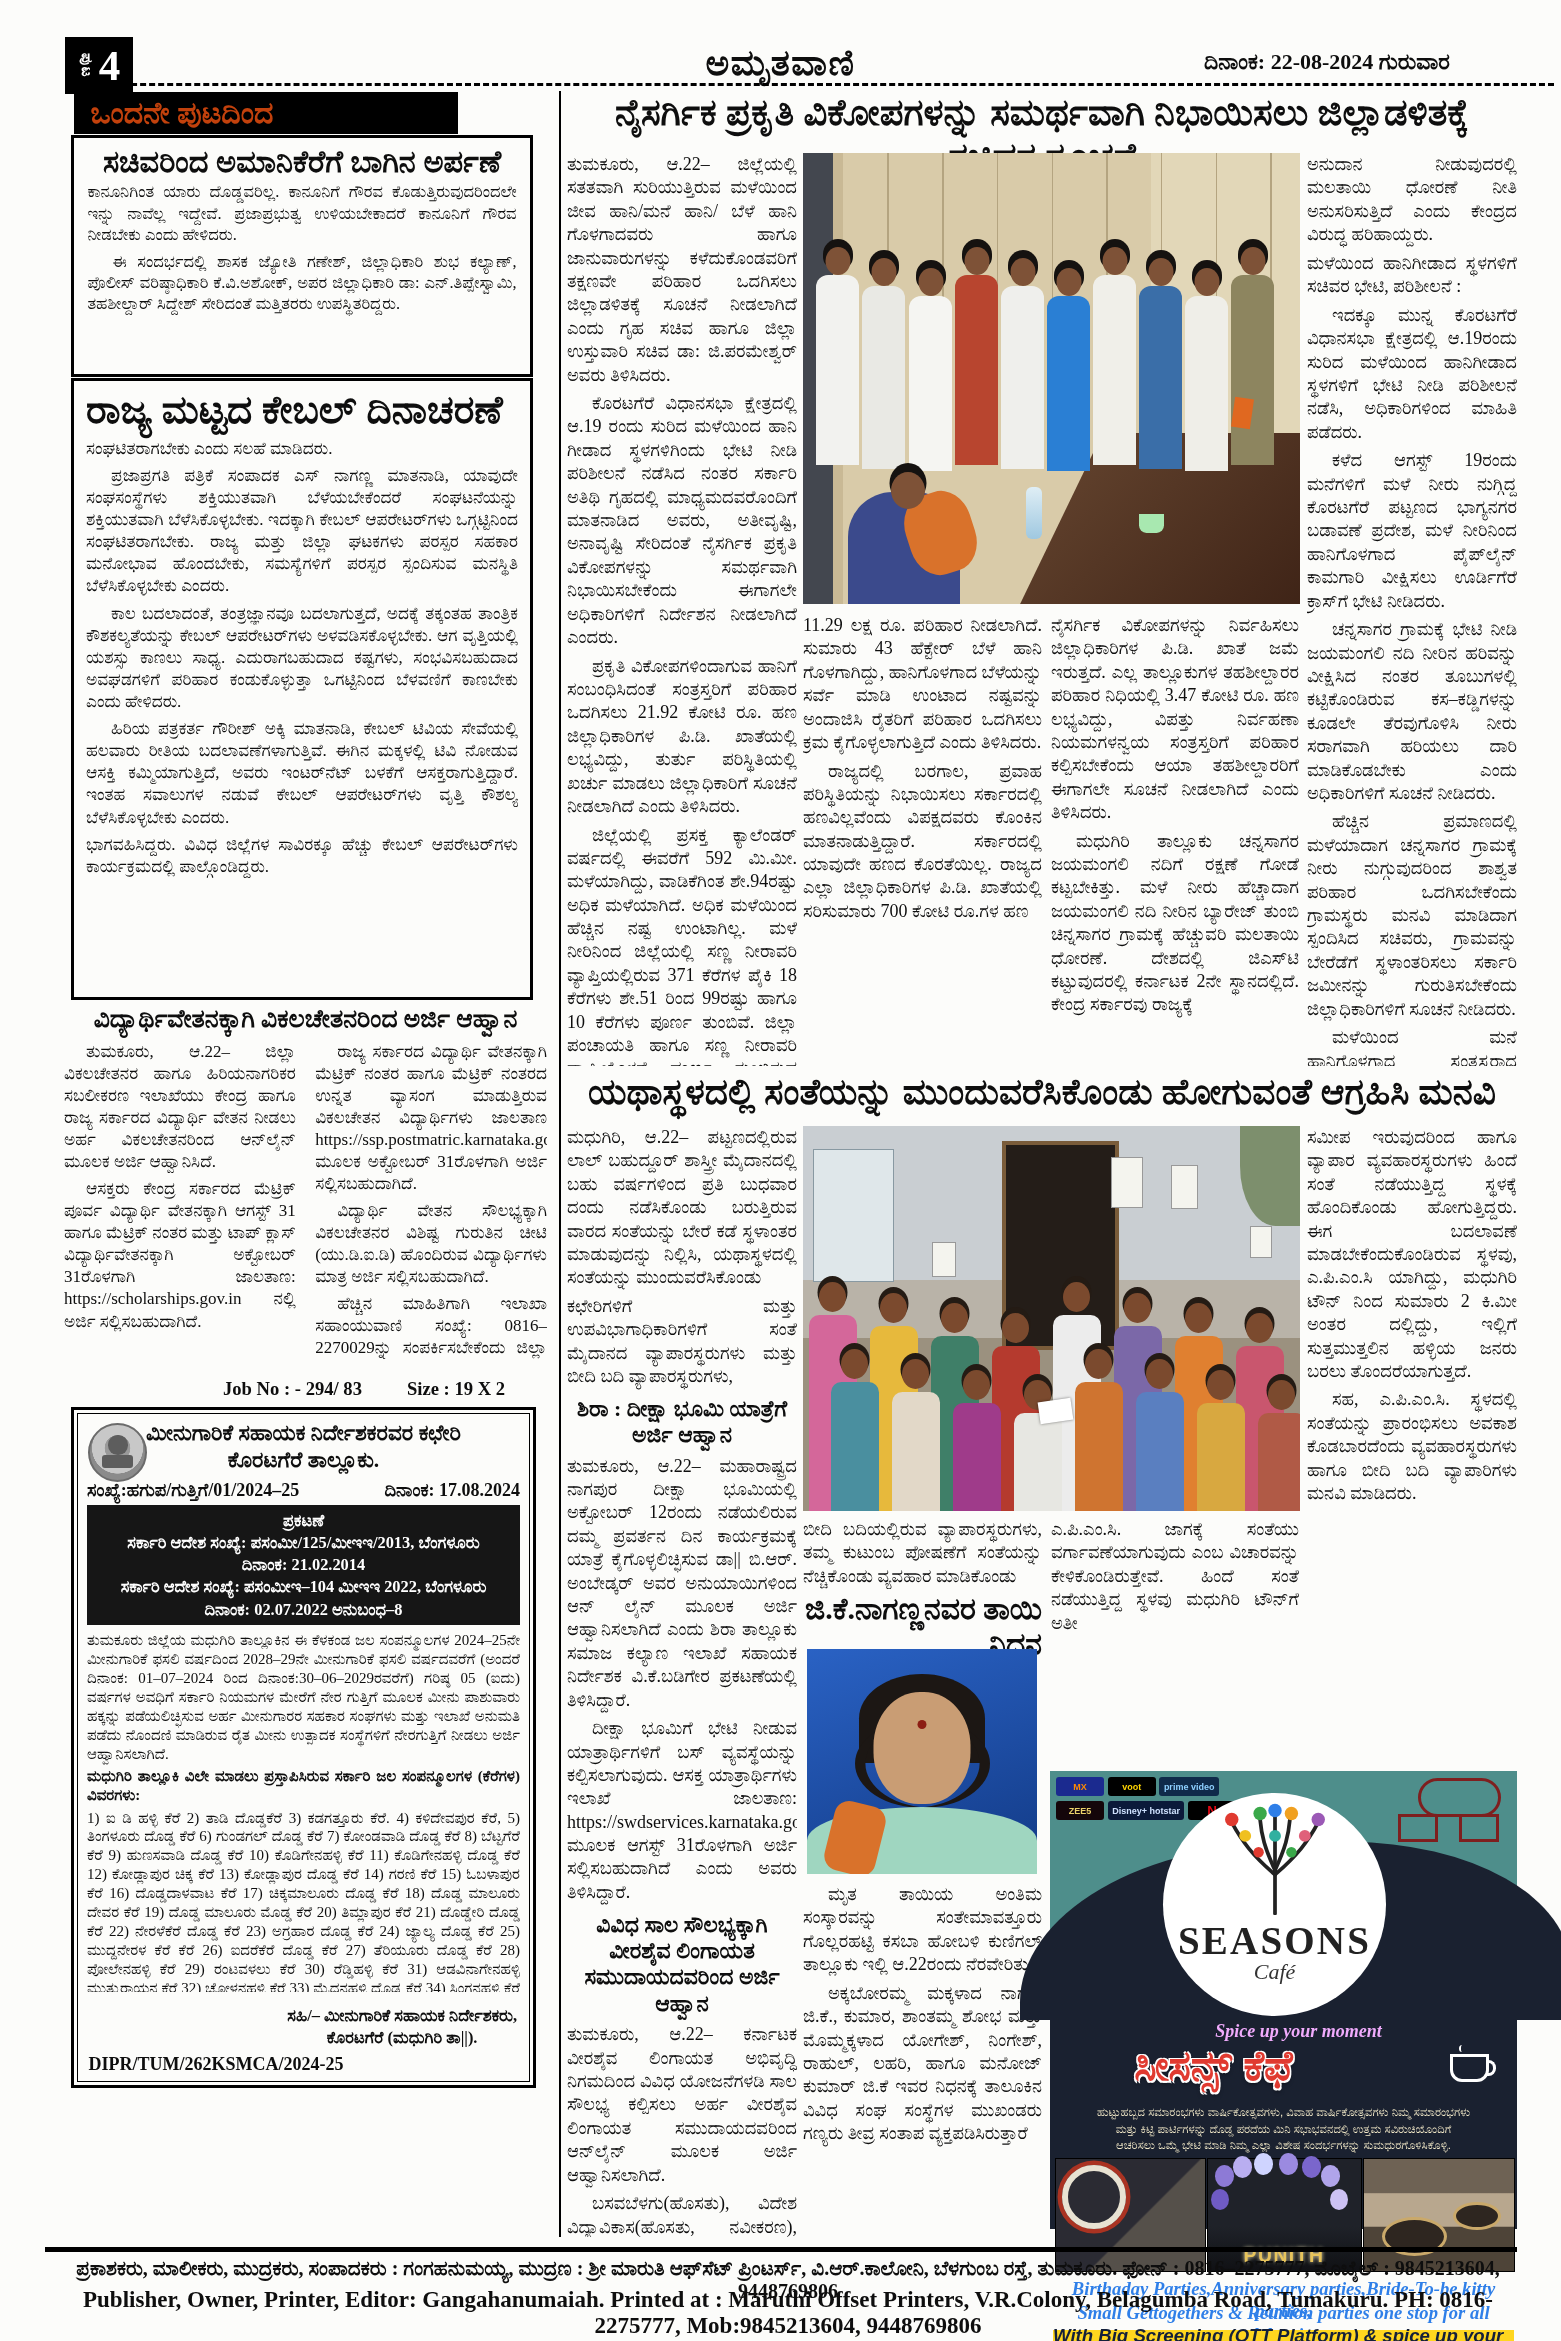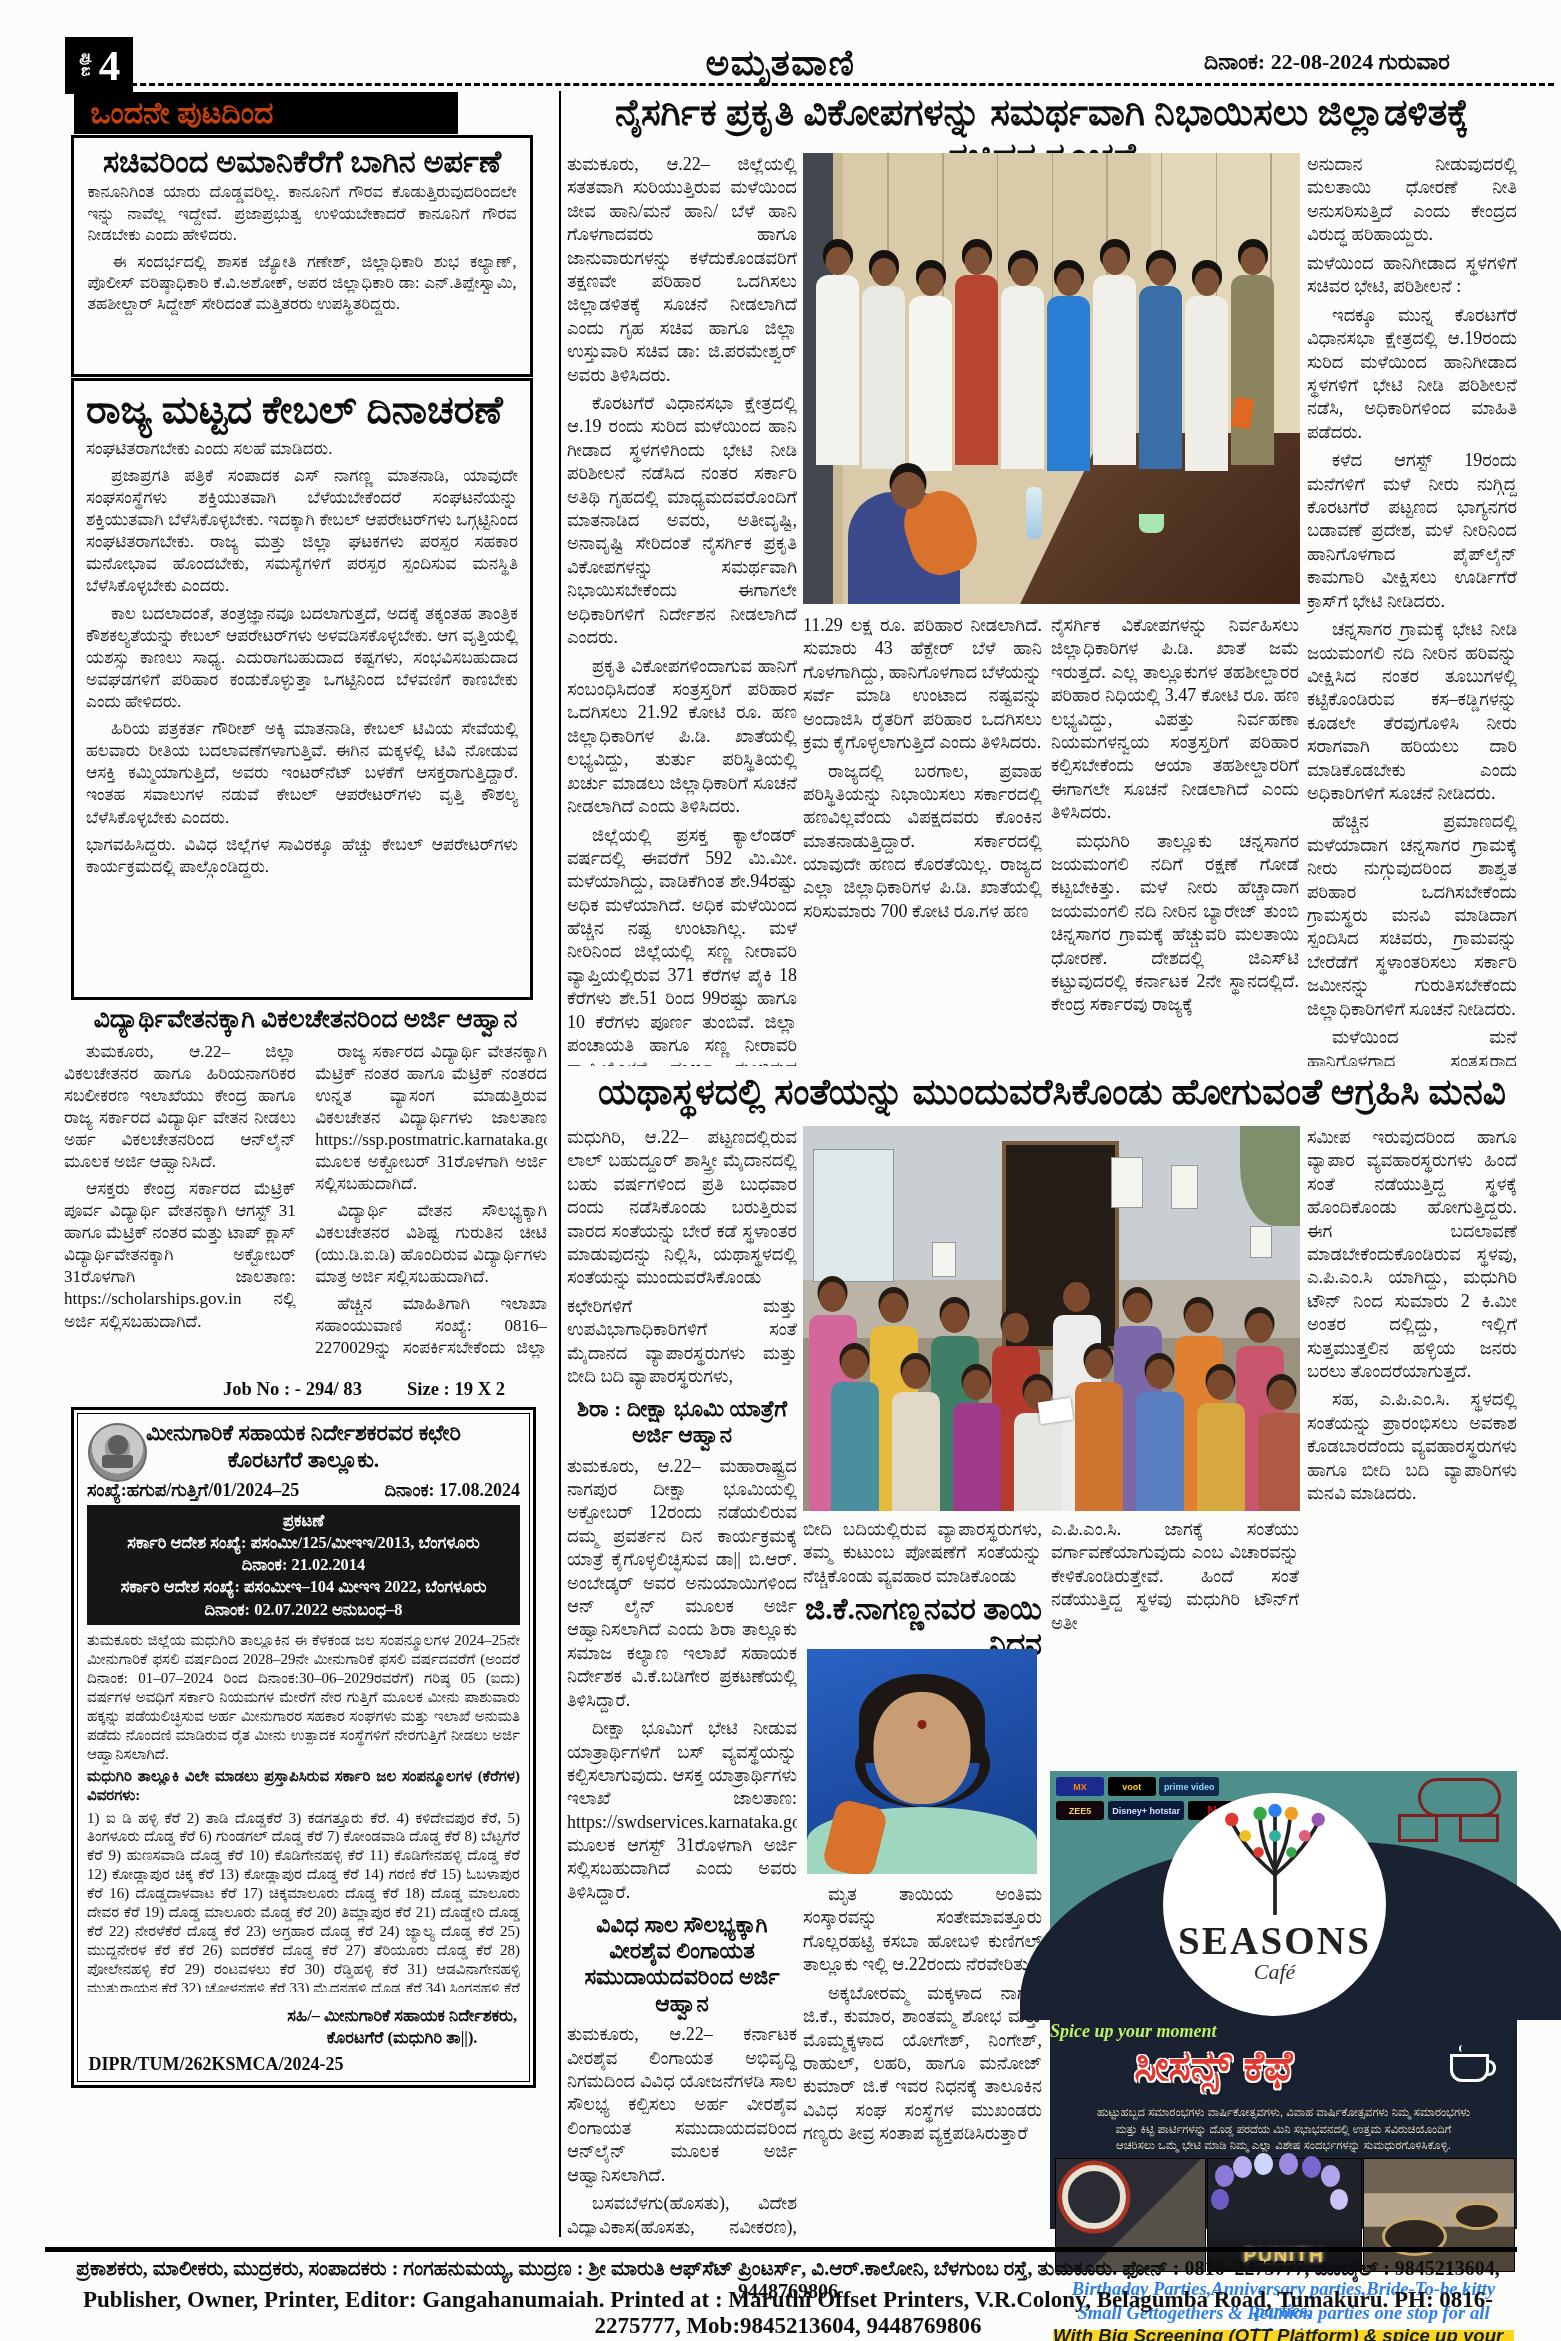--- a/index.html
+++ b/index.html
@@ -45,21 +45,21 @@
   .refrow{display:flex;justify-content:space-between;font-weight:bold;font-size:18px;margin:6px 0 4.5px;}
   #tender .blackband{background:#161616;color:#fff;text-align:center;font-weight:bold;font-size:16.4px;
                      line-height:1.35;padding:4.5px 3px;}
   #tender .flow{height:361px;overflow:hidden;margin-top:6px;text-align:justify;}
   #tender .flow p{font-size:15px;line-height:1.26;margin:0 0 3.7px;}
   #tender .flow .bld{font-weight:bold;}
   #tender .sig{position:absolute;right:12px;bottom:33px;text-align:center;font-weight:bold;font-size:16.4px;line-height:1.3;}
   #tender .dipr{position:absolute;left:10.4px;bottom:6px;font-weight:bold;font-size:18px;}
   
   #mainhead{left:567px;top:91px;width:950px;font-size:37px;text-align:center;}
-  #santhehead{left:598px;top:1071px;width:950px;font-size:36px;}
+  #santhehead{left:567px;top:1071px;width:950px;font-size:36px;text-align:center;}
   h3.sub{font-size:22px;text-align:center;line-height:1.2;margin:7.4px 0 6px;}
   
   .photo{position:absolute;overflow:hidden;}
   #meetphoto{left:803px;top:153px;width:497px;height:451px;
      background:linear-gradient(90deg,#c9b995 0 8%,#d9cba9 8% 70%,#e2d7b8 70%);}
   #meetphoto .panel{position:absolute;top:0;bottom:55%;width:1.5px;background:#b4a480;}
   #meetphoto .table{position:absolute;right:0;bottom:0;width:64%;height:38%;
      background:linear-gradient(135deg,#6b4a33,#3f2417);clip-path:polygon(12% 100%,38% 0,100% 0,100% 100%);}
   #meetphoto .doorway{position:absolute;left:0;top:0;width:6%;height:100%;background:#43474f;}
   .person{position:absolute;}
@@ -90,21 +90,21 @@
   .chiprow{position:absolute;left:6px;display:flex;gap:3.7px;}
   .chip{height:19.3px;min-width:39px;border-radius:3px;font-size:9px;font-weight:bold;display:flex;align-items:center;justify-content:center;padding:0 4.5px;}
   #ad .doodle{position:absolute;right:10.4px;top:7.4px;width:112px;height:64px;}
   #ad .doodle .cloud{position:absolute;right:6px;top:0;width:77px;height:33px;border:3.7px solid #7e1f1f;border-radius:22px;}
   #ad .doodle .scr1,#ad .doodle .scr2{position:absolute;bottom:0;width:34px;height:22px;border:3.7px solid #7e1f1f;}
   #ad .doodle .scr1{left:3px;} #ad .doodle .scr2{right:7.4px;}
   #ad .circle{position:absolute;left:113px;top:22px;width:223px;height:223px;border-radius:50%;background:#fff;text-align:center;}
   #ad .circle .brand{margin-top:125px;font-size:39px;font-weight:bold;letter-spacing:2.2px;color:#222;
        font-family:"Liberation Serif",serif;}
   #ad .circle .cafe{font-size:22px;font-style:italic;color:#333;margin-top:-4.5px;font-family:"Liberation Serif",serif;}
-  #ad .tag{position:absolute;left:0;width:100%;top:250px;text-align:left;color:#bef264;font-size:18px;font-style:italic;font-weight:bold;font-family:"Liberation Serif",serif;}
+  #ad .tag{position:absolute;left:15px;width:100%;top:250px;text-align:center;color:#f0abfc;font-size:18px;font-style:italic;font-weight:bold;font-family:"Liberation Serif",serif;}
   #ad .kntitle{position:absolute;left:0;top:271px;width:70%;text-align:center;font-size:42px;font-weight:bold;color:#e03a30;
        text-shadow:-1.5px -1.5px 0 #fff,1.5px -1.5px 0 #fff,-1.5px 1.5px 0 #fff,1.5px 1.5px 0 #fff,0 3px 4.5px rgba(0,0,0,.6);}
   #ad .cup{position:absolute;right:28px;top:283px;width:33px;height:22px;border:3px solid #fff;border-radius:0 0 12px 12px;}
   #ad .cup:before{content:"";position:absolute;right:-10.4px;top:3px;width:7.4px;height:10.4px;border:3px solid #fff;border-left:none;border-radius:0 7.4px 7.4px 0;}
   #ad .cup:after{content:"";position:absolute;left:6px;top:-12px;width:4.5px;height:7.4px;border-left:2.2px solid #fff;border-radius:50%;}
   #ad .desc{position:absolute;left:7.4px;right:7.4px;top:333px;text-align:center;color:#f2e9c8;font-size:11.5px;line-height:1.45;}
   #ad .strip{position:absolute;left:4.5px;top:387px;width:458px;height:0px;}
   #ad .snap{position:absolute;top:0;height:112px;border:0.7px solid #000;}
   #ad .snap1{left:0;width:149px;background:linear-gradient(135deg,#2b2b33 55%,#55504a 56%);}
   #ad .snap1 .fl{position:absolute;left:6px;top:6px;width:52px;height:52px;border-radius:50%;border:6px solid #e8e2d2;box-shadow:0 0 0 4.5px #a32; }

